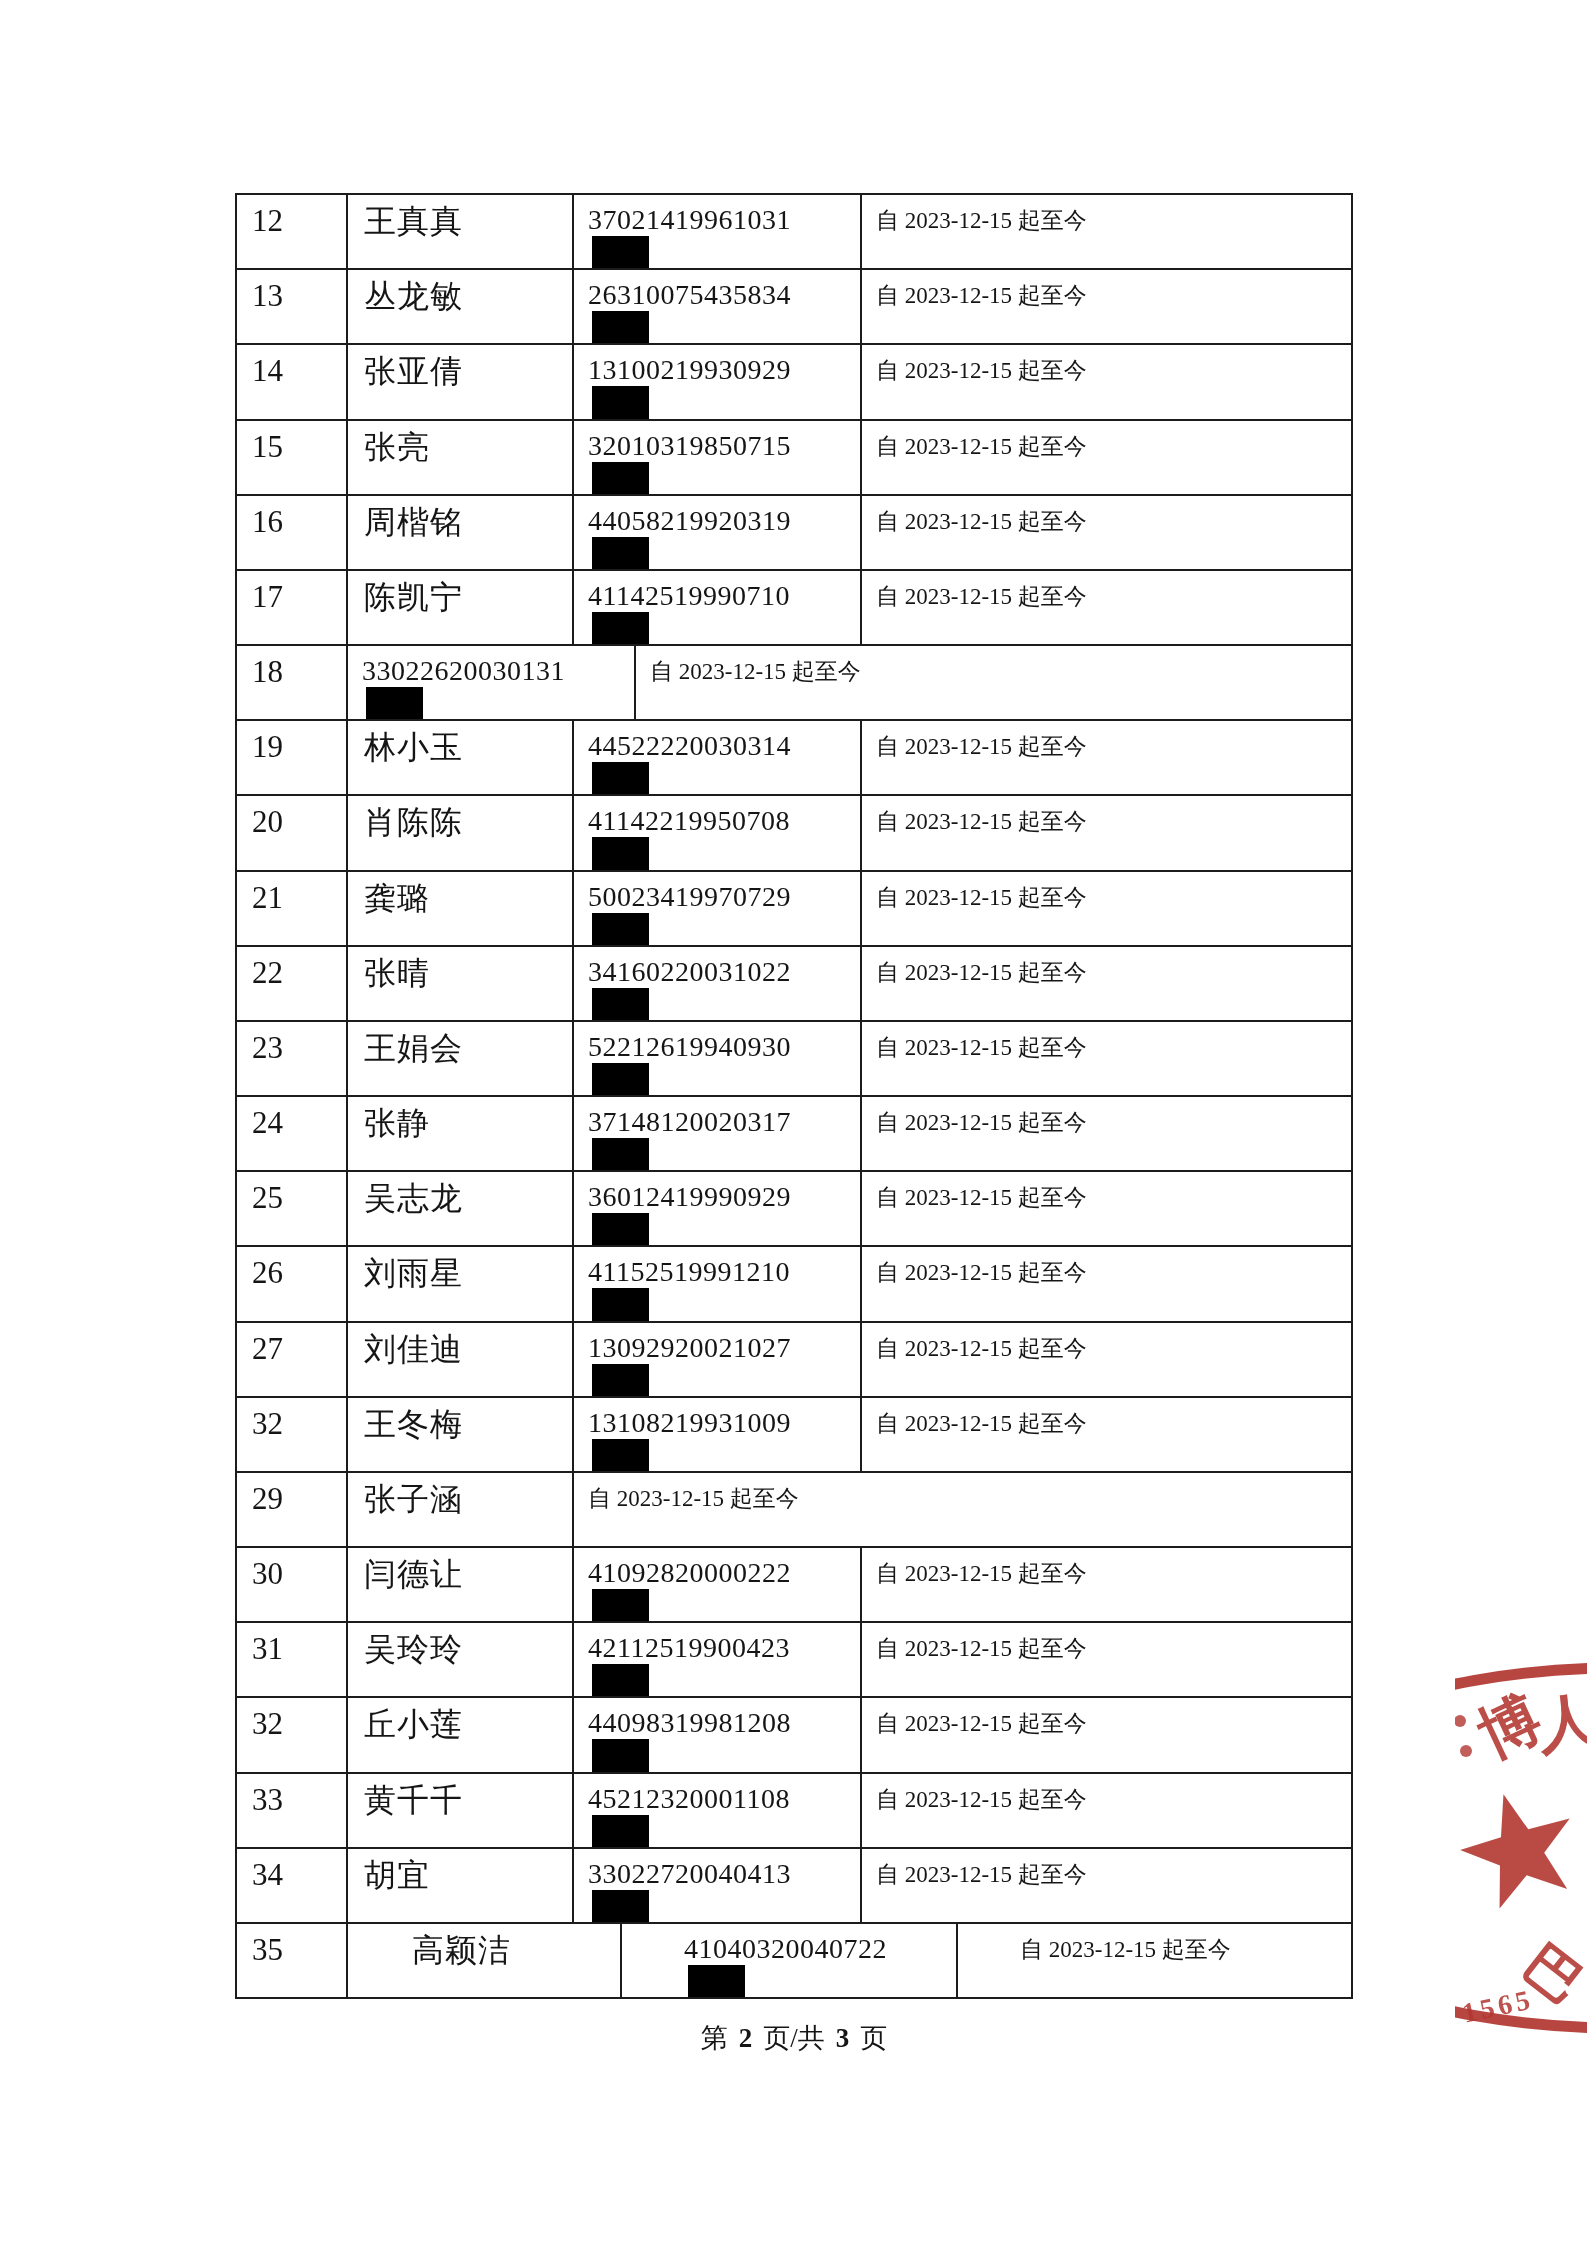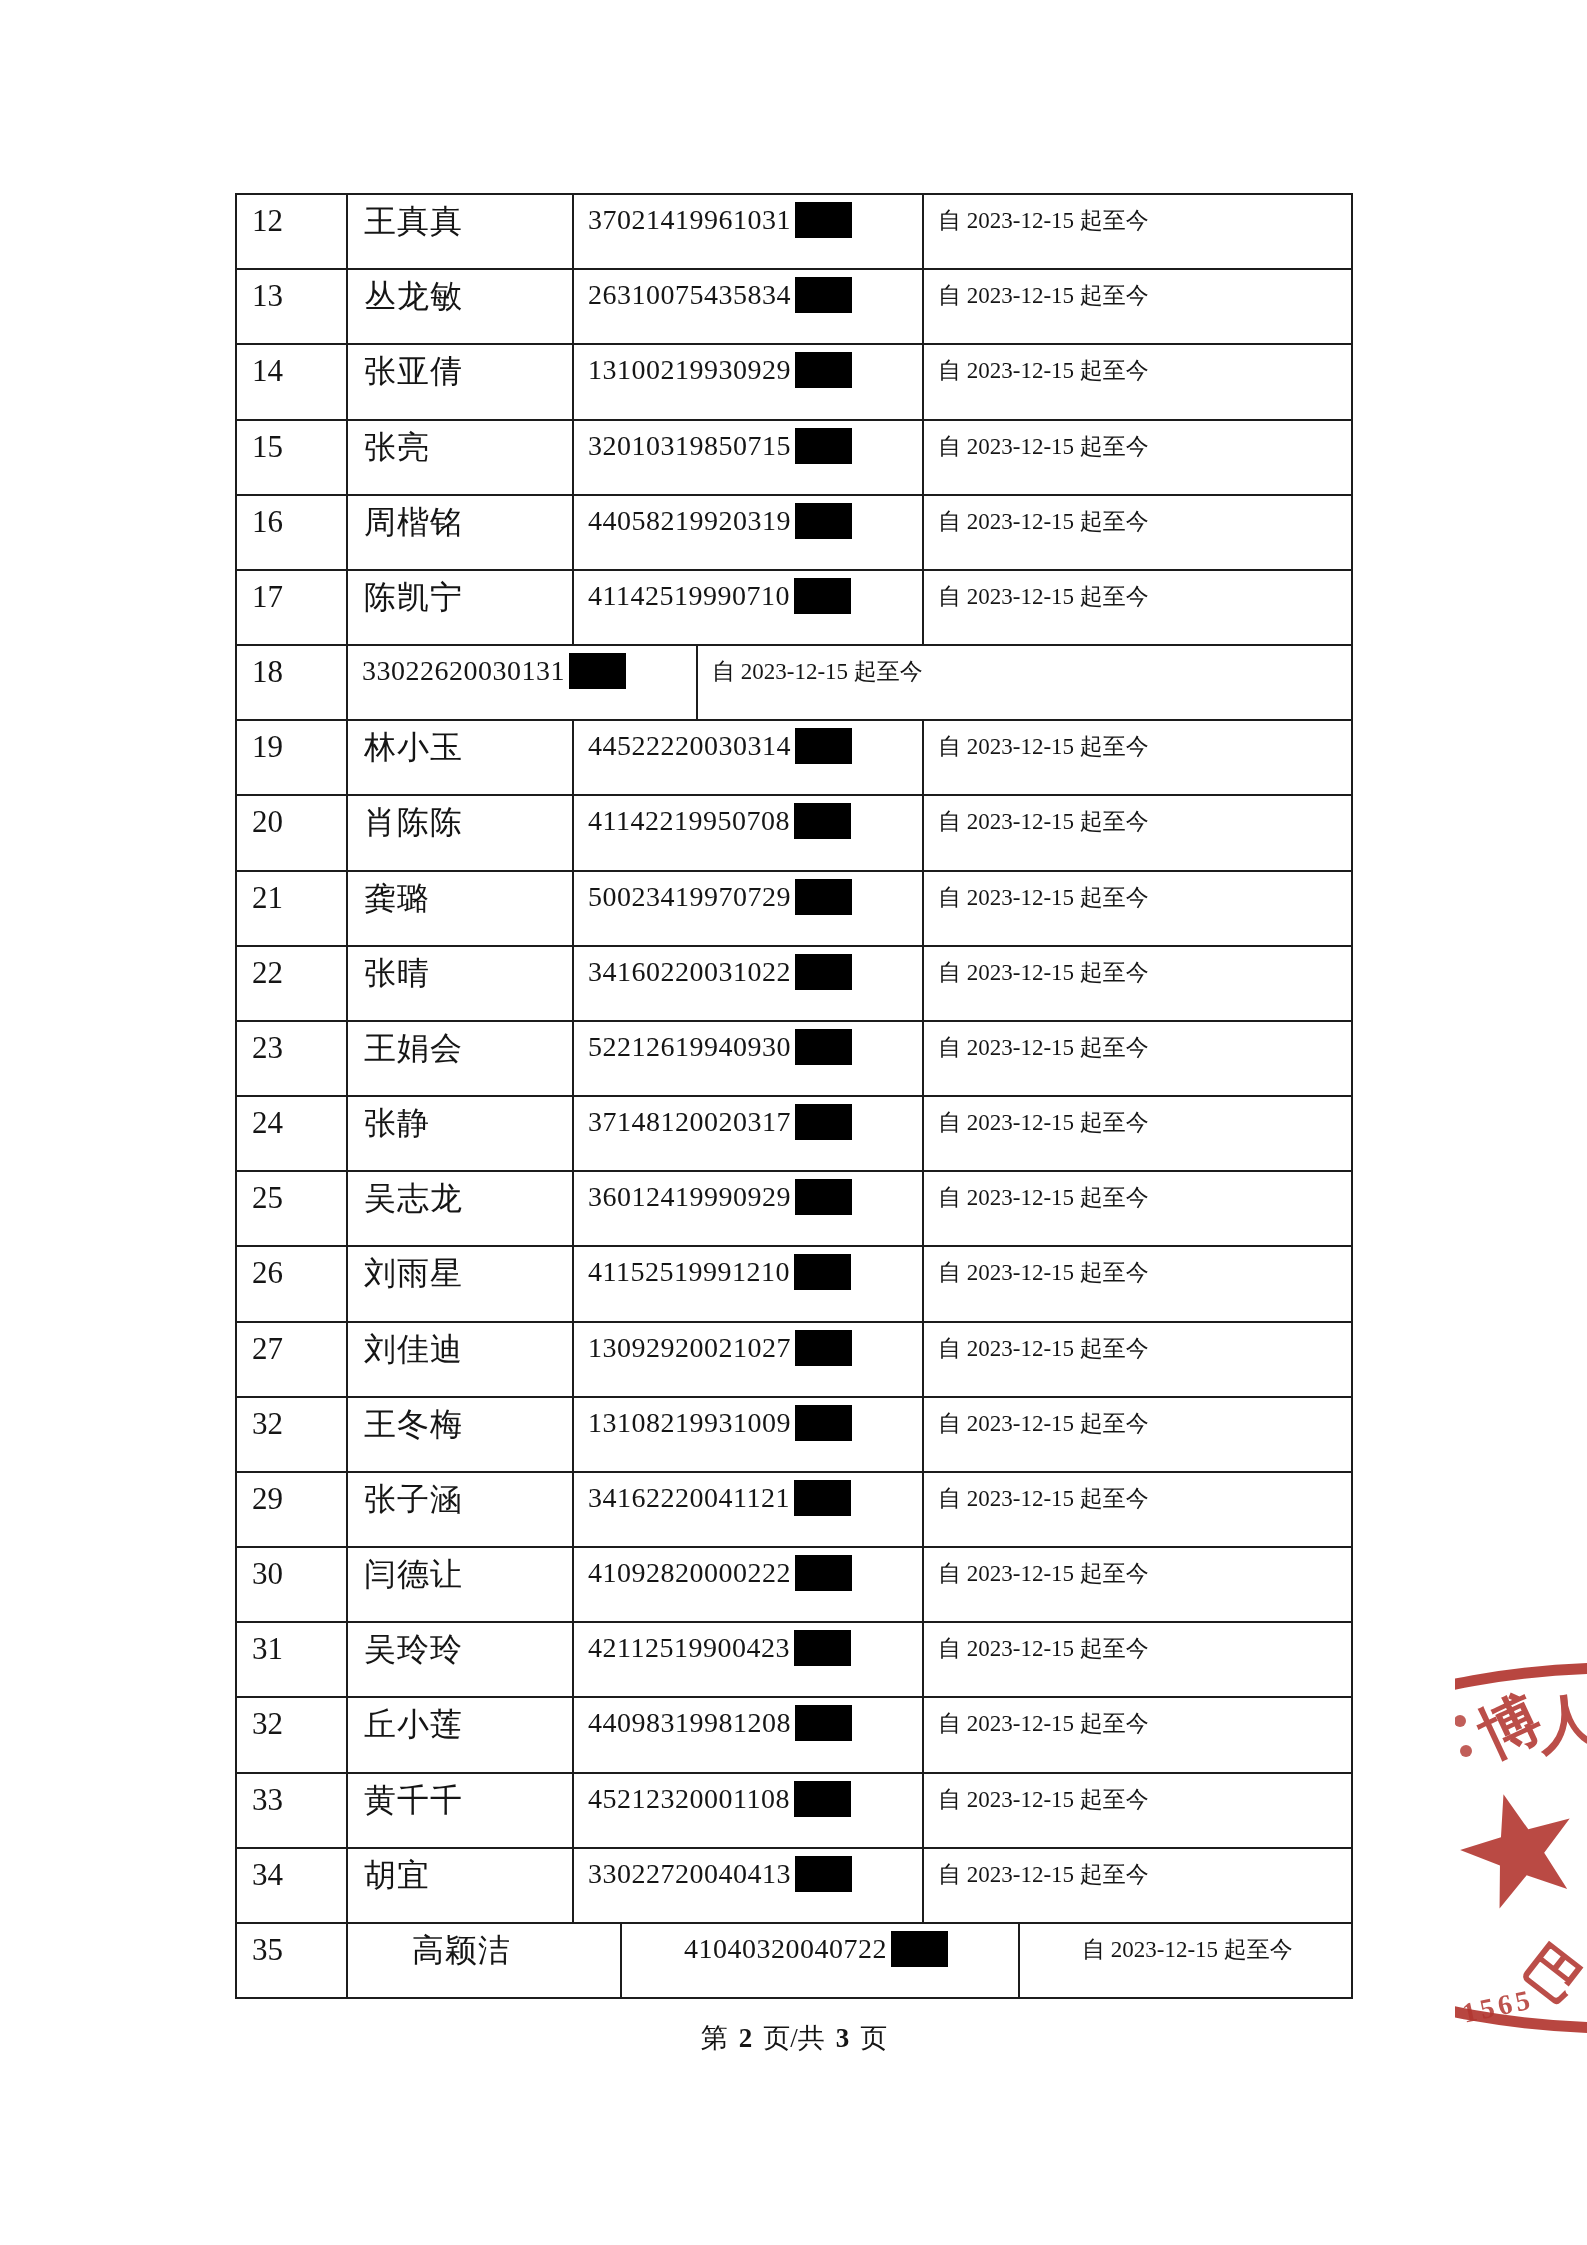--- a/index.html
+++ b/index.html
@@ -30,21 +30,21 @@
   }
   .trow:last-child{border-bottom:none;gap:48px;}
   .cell{
     box-sizing:border-box;
     border-right:2px solid #1c1c1c;
     padding-top:8px;
     overflow:hidden;
   }
   .c-index{width:111px;padding-left:15px;font-size:31px;line-height:36px;}
   .c-name {width:226px;padding-left:16px;font-size:32px;line-height:37px;letter-spacing:1px;}
-  .c-id   {width:350px;padding-left:14px;display:flex;align-items:flex-start;}
+  .c-id   {width:288px;padding-left:14px;display:flex;align-items:flex-start;flex-direction:column;}
   .c-id .digits{font-size:28px;line-height:34px;letter-spacing:0.5px;white-space:nowrap;}
   .redact{
     flex:none;width:57px;height:36px;
     background:#000000;margin-left:4px;margin-top:-1px;
   }
   .c-period{flex:1;border-right:none;padding-left:14px;font-size:23px;line-height:35px;white-space:nowrap;}
 
   
   .page-footer{
     position:absolute;left:235px;top:2022px;width:1118px;
@@ -238,24 +238,20 @@
       <div class="cell c-id">
         <span class="digits">13108219931009</span>
         <span class="redact"></span>
       </div>
       <div class="cell c-period">自 2023-12-15 起至今</div>
     </div>
 
     <div class="trow">
       <div class="cell c-index">29</div>
       <div class="cell c-name">张子涵</div>
-      <div class="cell c-id">
-        <span class="digits">34162220041121</span>
-        <span class="redact"></span>
-      </div>
       <div class="cell c-period">自 2023-12-15 起至今</div>
     </div>
 
     <div class="trow">
       <div class="cell c-index">30</div>
       <div class="cell c-name">闫德让</div>
       <div class="cell c-id">
         <span class="digits">41092820000222</span>
         <span class="redact"></span>
       </div>

